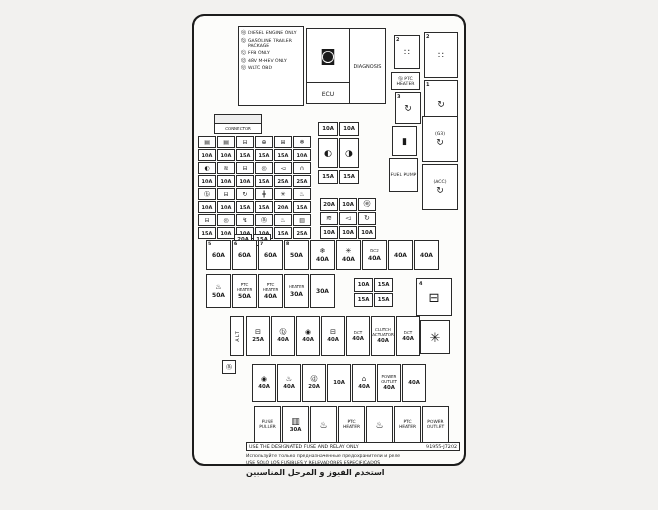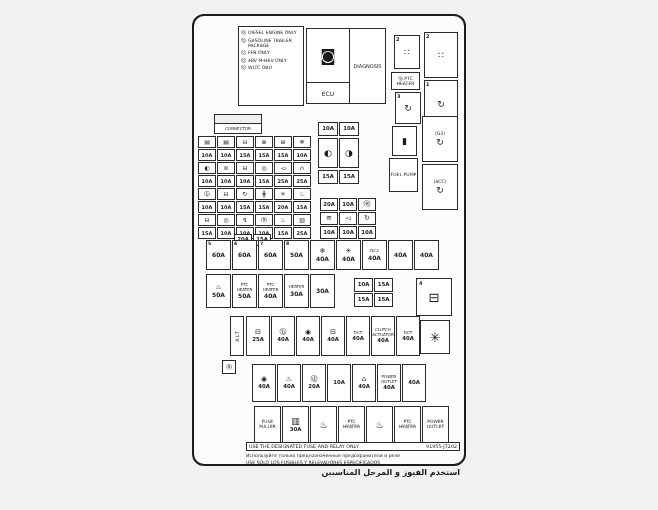--- a/index.html
+++ b/index.html
@@ -96,21 +96,21 @@
   .bottomrow{position:absolute;left:60px;top:390px;display:flex;gap:1px;}
   .bottomrow .fc{width:27px;height:38px;}
   .bottomrow .fl{font-size:4.4px;}
   .bottomrow .fi{font-size:9px;}
 
   
   .footer{position:absolute;left:246px;top:442px;width:214px;}
   .f1{border:1px solid #2a2a2a;background:#fff;display:flex;justify-content:space-between;align-items:center;
       padding:1px 2px;font-size:4.8px;}
   .f2,.f3{font-size:4.6px;margin-top:2px;white-space:nowrap;}
-  .f4{font-size:8px;font-weight:bold;text-align:right;margin-top:3px;font-family:"DejaVu Sans",sans-serif;}
+  .f4{font-size:8px;font-weight:bold;text-align:left;margin-top:3px;font-family:"DejaVu Sans",sans-serif;}
 </style>
 </head>
 <body>
 
 <div class="screen">
   <div class="panel">
 
     <div class="box legend">
         <div class="legend-item">
         <span class="lk">ⓐ</span>

